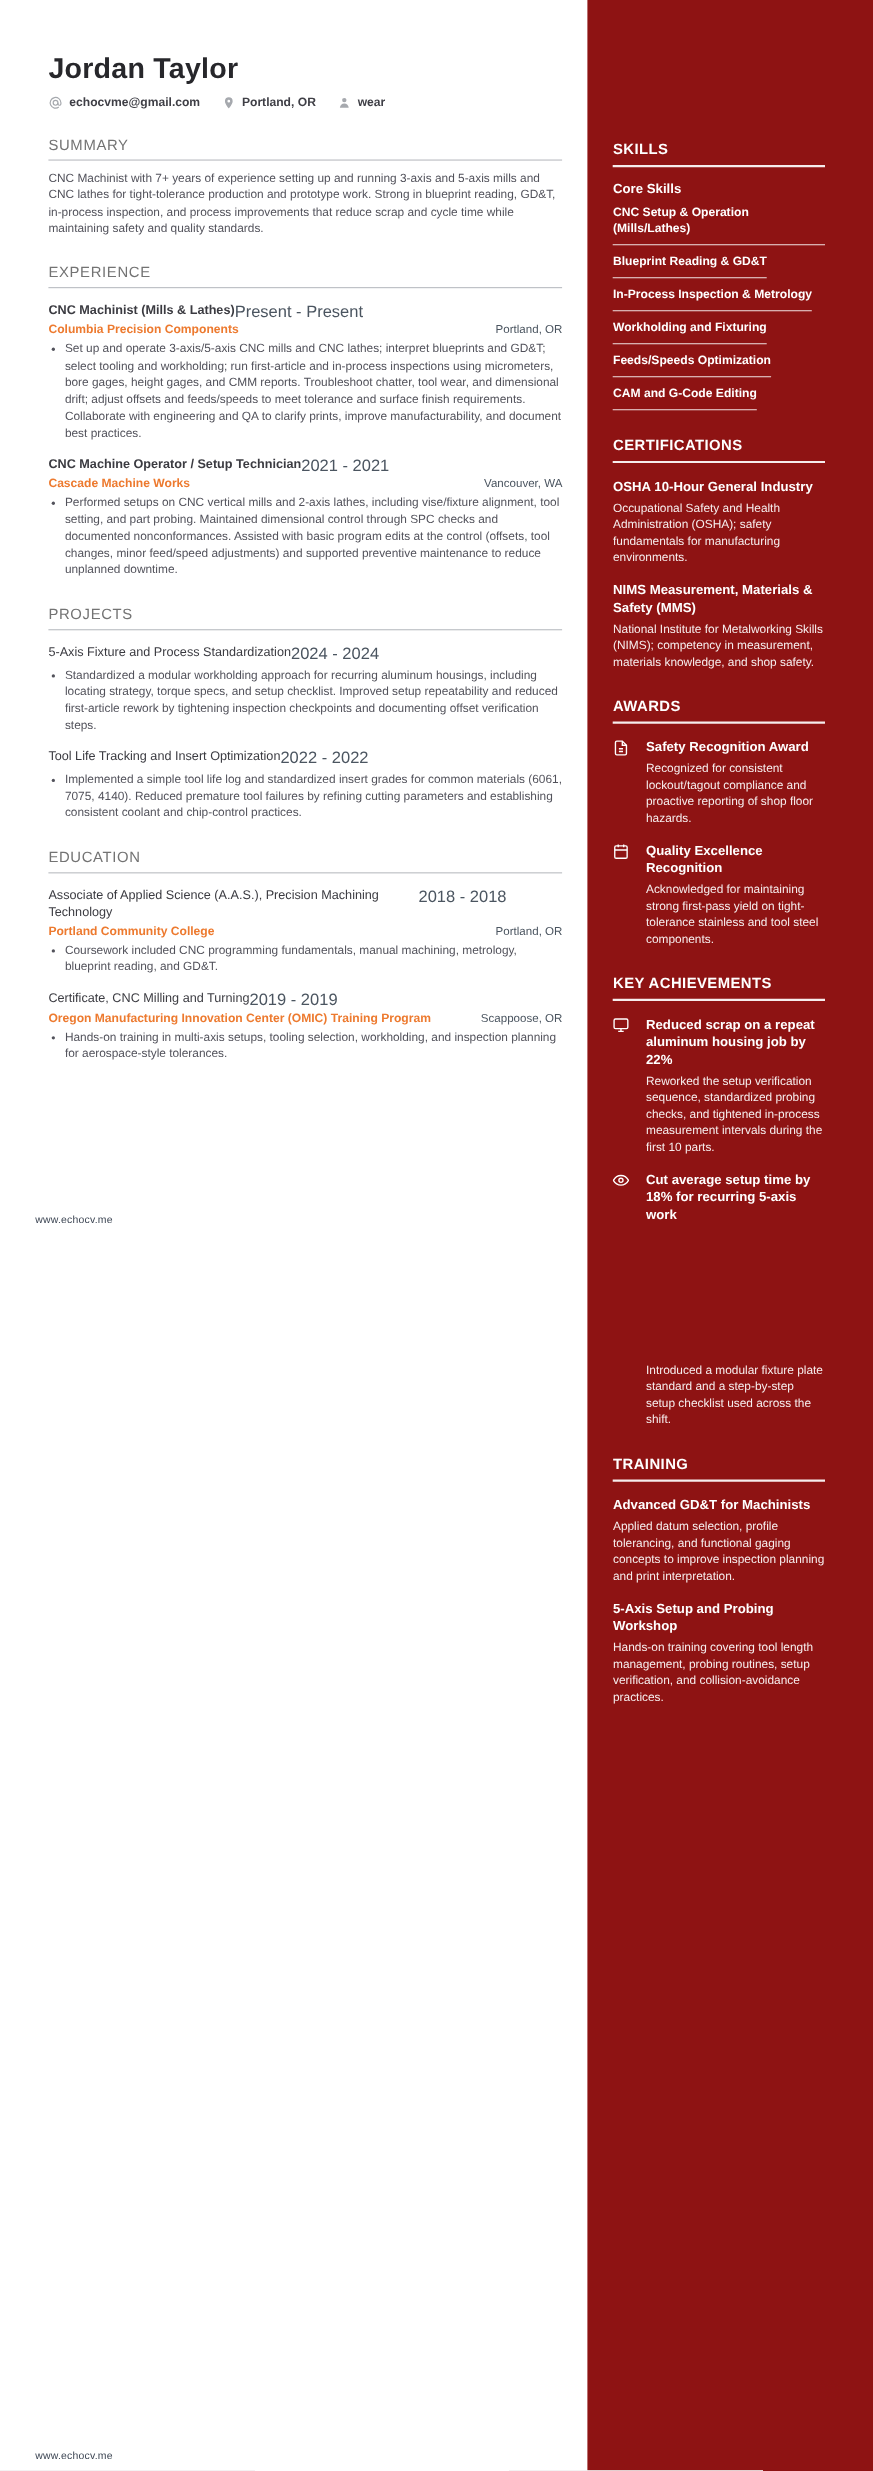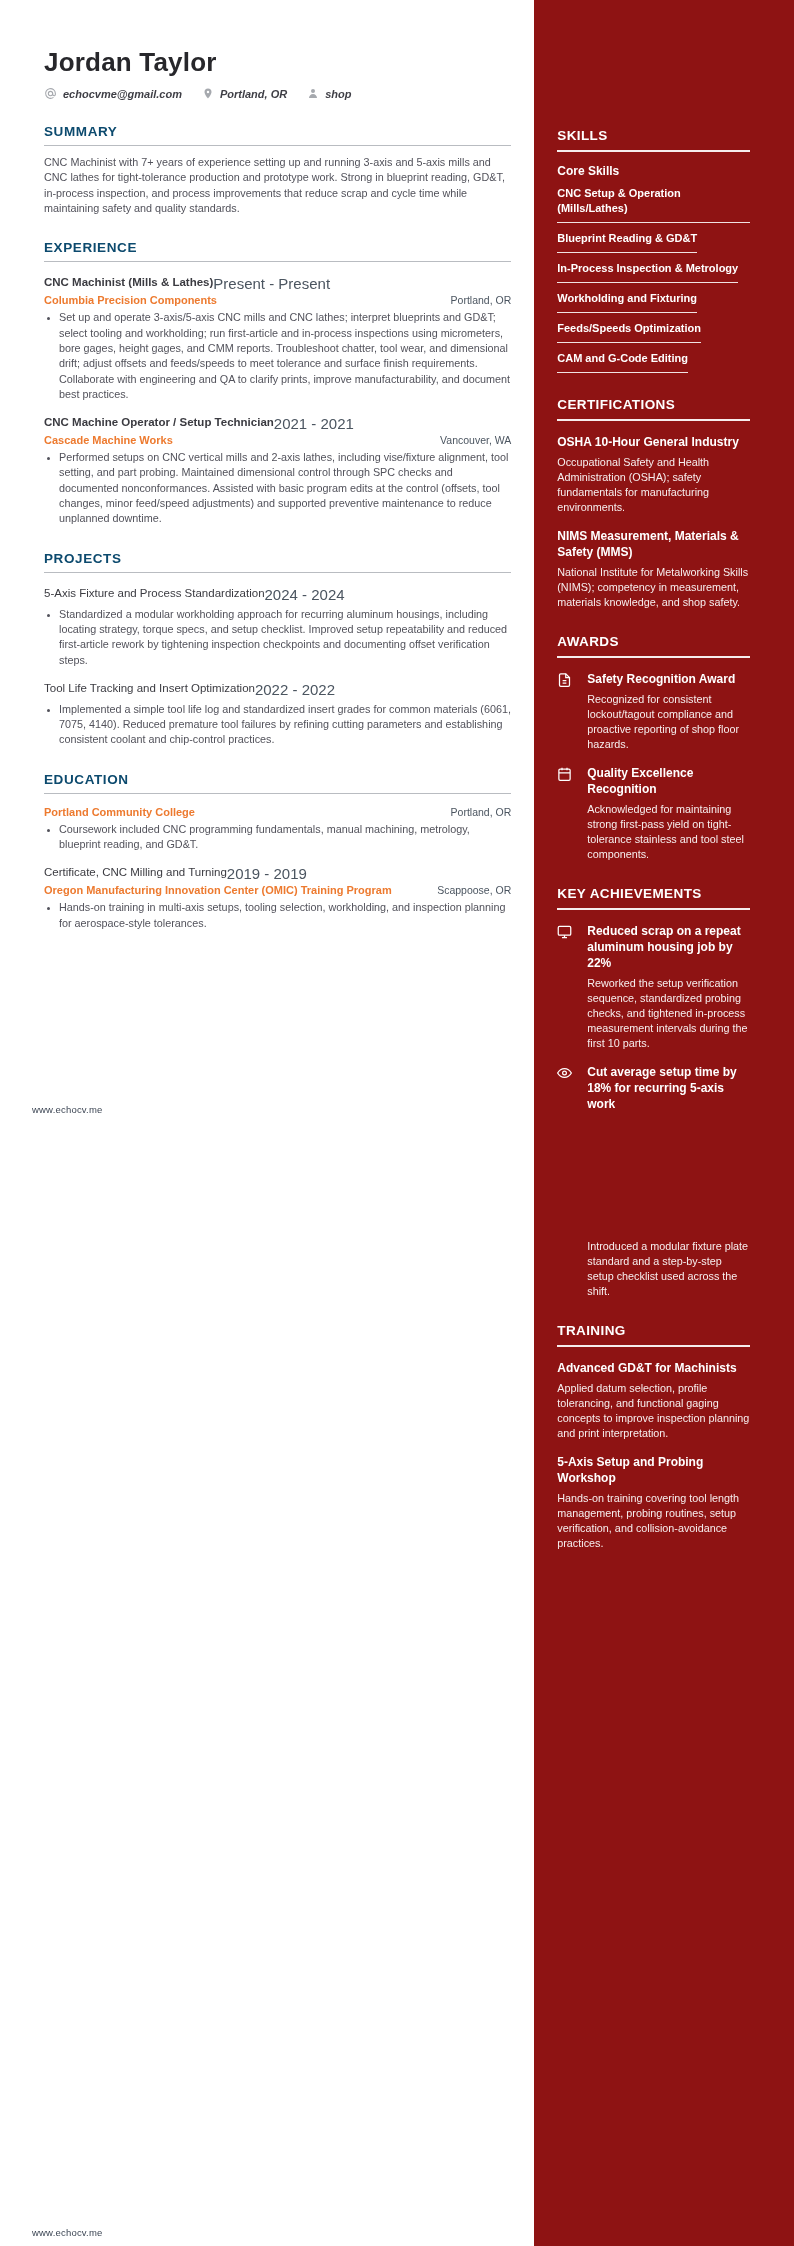--- a/index.html
+++ b/index.html
@@ -24,28 +24,28 @@
     font-size:26px; font-weight:700; color:#27272b;
     letter-spacing:0.2px; line-height:1.2;
   }
   .role-title {
     margin-top:7px; font-size:14px; font-weight:700;
     color:var(--accent); letter-spacing:0.2px;
   }
   .contact-row {
     margin-top:9px; display:flex; align-items:center; gap:20px;
   }
-  .contact-item { display:flex; align-items:flex-end; gap:6px;font-style:italic; }
+  .contact-item { display:flex; align-items:flex-start; gap:6px; }
   .contact-icon { color:#a6a9ae; font-size:12px; line-height:1; display:flex; align-items:center; }
   .contact-icon svg { display:block; }
   .contact-text { font-size:11px; font-weight:700; color:#3f3f46; }
 
   .section { margin-top:24px; }
   .sec-heading {
-    font-size:13.5px; font-weight:700; color:#0c4a6e; letter-spacing:0.6px;
+    font-size:13.5px; font-weight:400; color:#737373; letter-spacing:0.6px;
   }
   .sec-rule { margin-top:6px; border-top:1.5px solid #b9bcc1; }
 
   .summary-text, .bullets li {
     font-size:10.8px; line-height:15.3px; color:#52525b;
   }
   .summary-text { margin-top:9px; }
 
   .entry { margin-top:12px; }
   .entry-head { display:flex; align-items:flex-start; }
@@ -119,21 +119,21 @@
           </span>
           <span class="contact-text">Portland, OR</span>
         </span>
         <span class="contact-item">
           <span class="contact-icon">
             <svg width="12" height="13" viewBox="0 0 24 24" fill="currentColor">
                 <circle cx="12" cy="7" r="4"></circle>
                 <path d="M4 21c0-4.4 3.6-8 8-8s8 3.6 8 8z"></path>
               </svg>
           </span>
-          <span class="contact-text">shop</span>
+          <span class="contact-text">wear</span>
         </span>
       </div>
     </header>
 
     <section class="section">
       <h2 class="sec-heading">SUMMARY</h2>
       <div class="sec-rule"></div>
       <p class="summary-text">CNC Machinist with 7+ years of experience setting up and running 3-axis and 5-axis mills and CNC lathes for tight-tolerance production and prototype work. Strong in blueprint reading, GD&amp;T, in-process inspection, and process improvements that reduce scrap and cycle time while maintaining safety and quality standards.</p>
     </section>
 
@@ -193,20 +193,24 @@
           <li>Implemented a simple tool life log and standardized insert grades for common materials (6061, 7075, 4140). Reduced premature tool failures by refining cutting parameters and establishing consistent coolant and chip-control practices.</li>
         </ul>
       </div>
     </section>
 
     <section class="section">
       <h2 class="sec-heading">EDUCATION</h2>
       <div class="sec-rule"></div>
 
       <div class="entry">
+        <div class="entry-head">
+          <span class="entry-title" style="font-weight:500;">Associate of Applied Science (A.A.S.), Precision Machining Technology</span>
+          <span class="entry-dates">2018 - 2018</span>
+        </div>
         <div class="entry-sub">
           <span class="entry-company">Portland Community College</span>
           <span class="entry-loc">Portland, OR</span>
         </div>
         <ul class="bullets">
           <li>Coursework included CNC programming fundamentals, manual machining, metrology, blueprint reading, and GD&amp;T.</li>
         </ul>
       </div>
 
       <div class="entry">

